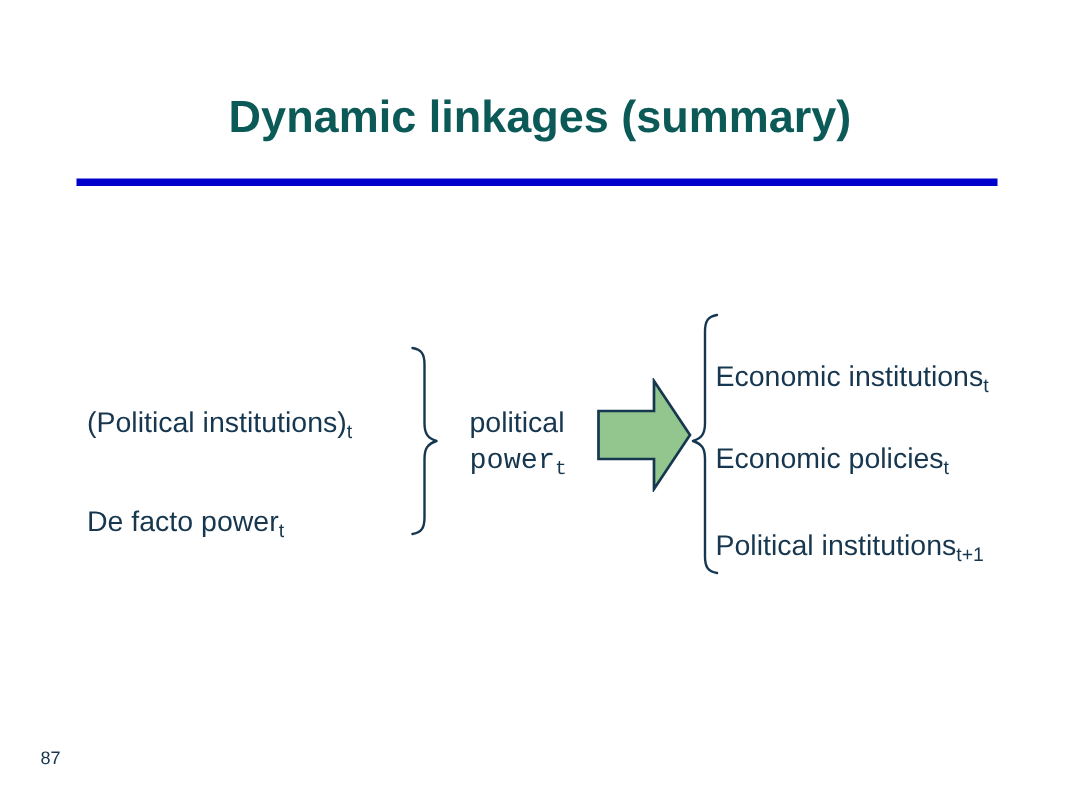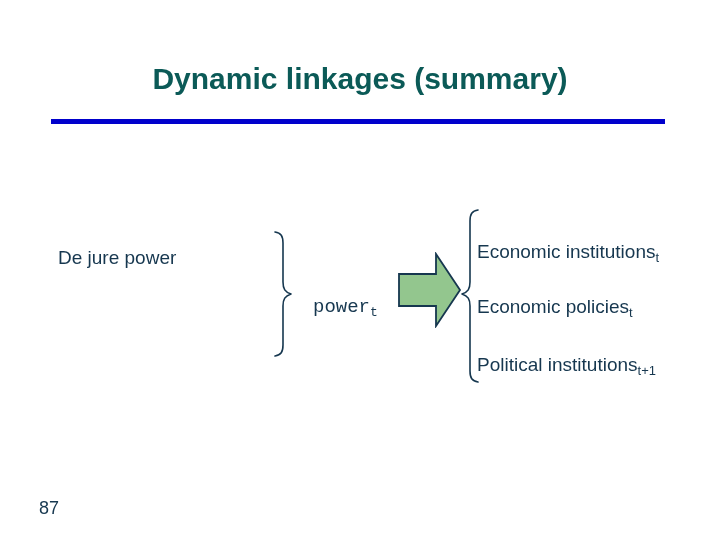--- a/index.html
+++ b/index.html
@@ -88,45 +88,46 @@
     top: 252px;
     width: 64px;
     height: 76px;
   }
 
   
   #page-number {
     position: absolute;
     left: 27px;
     top: 498px;
-    font-size: 18px;
+    font-size: 12px;
     color: #16374f;
-    margin-left: 12px;
   }
 </style>
 </head>
 <body>
 
 <div id="slide">
 
   <div id="slide-title">Dynamic linkages (summary)</div>
 
   <div id="title-rule"></div>
 
-  <div class="body-text" id="left-line-1">De jure power</div>
 
+  <div class="body-text" id="left-line-2"><span>(Political institutions)</span><sub>t</sub></div>
 
+  <div class="body-text" id="left-line-3"><span>De facto power</span><sub>t</sub></div>
 
   <div class="brace" id="brace-left">
     <svg width="26" height="128" viewBox="0 0 26 128" fill="none" xmlns="http://www.w3.org/2000/svg">
       <path d="M3 2 C 9 3, 11 6, 11 13 L 11 52 C 11 59, 13 62, 19 64
                C 13 66, 11 69, 11 76 L 11 115 C 11 122, 9 125, 3 126" stroke="#16374F" stroke-width="1.6" fill="none" stroke-linecap="round" stroke-linejoin="round"></path>
     </svg>
   </div>
 
+  <div class="body-text" id="mid-line-1">political</div>
 
   <div class="body-text" id="mid-line-2"><span>power</span><sub>t</sub></div>
 
   <div id="flow-arrow">
     <svg width="64" height="76" viewBox="0 0 64 76" fill="none" xmlns="http://www.w3.org/2000/svg">
       <path d="M1 22 L 38 22 L 38 2 L 62 38 L 38 74 L 38 54 L 1 54 Z" fill="#93C68E" stroke="#16374F" stroke-width="1.8" stroke-linejoin="miter"></path>
     </svg>
   </div>
 
   <div class="brace" id="brace-right">

